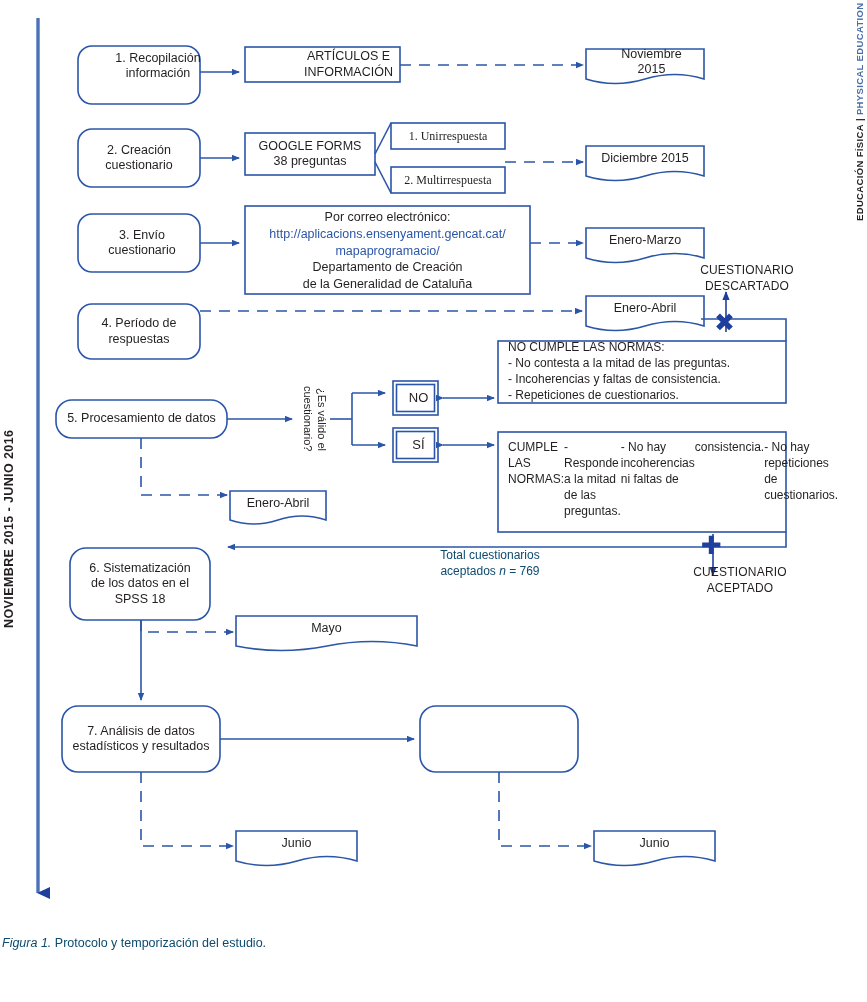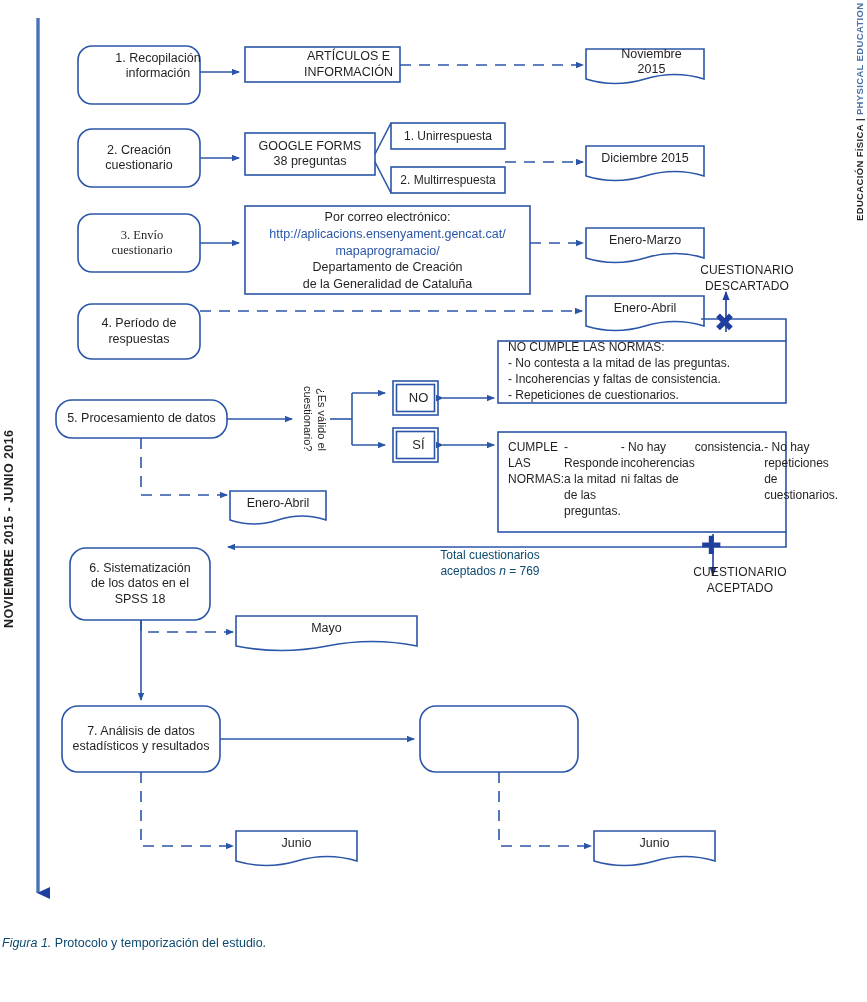--- a/index.html
+++ b/index.html
@@ -9,21 +9,21 @@
 
   .svg-layer{position:absolute;left:0;top:0;width:867px;height:1002px;}
 
   
   .node{position:absolute;display:flex;align-items:center;justify-content:center;
         text-align:center;line-height:1.24;box-sizing:border-box;}
   .t-dark{color:#231f20;}
   .t-blue{color:#2b56a8;}
 
   .fs13{font-size:13px;padding-left:6px;}
-  .fs12{font-size:12px;}
+  .fs12{font-size:12px;font-family:Liberation Serif, serif;}
 
   .left-node{font-size:12.5px;}
   .rect-node{font-size:12.5px;}
   .doc-node{font-size:12.5px;}
   .rule-node{font-size:12px;text-align:left;justify-content:flex-start;line-height:1.33;}
 
   .vert-label{position:absolute;white-space:nowrap;font-weight:bold;letter-spacing:.4px;}
   .vert-left{writing-mode:vertical-rl;transform:rotate(180deg);font-size:12.5px;color:#231f20;}
   .vert-right-wrap{position:absolute;writing-mode:vertical-rl;transform:rotate(180deg);
                    font-size:9.5px;font-weight:bold;letter-spacing:.35px;white-space:nowrap;}
@@ -159,21 +159,21 @@
   <div class="node doc-node t-dark" style="left:586px;top:49px;width:97px;height:26px;padding-left:34px;">Noviembre 2015</div>
 
   <div class="node left-node t-dark" style="left:78px;top:129px;width:122px;height:58px;white-space:pre-line;">2. Creación
 cuestionario</div>
   <div class="node rect-node t-dark" style="left:245px;top:133px;width:130px;height:42px;white-space:pre-line;">GOOGLE FORMS
 38 preguntas</div>
   <div class="node fs12 t-dark" style="left:391px;top:123px;width:114px;height:26px;">1. Unirrespuesta</div>
   <div class="node fs12 t-dark" style="left:391px;top:167px;width:114px;height:26px;">2. Multirrespuesta</div>
   <div class="node doc-node t-dark" style="left:586px;top:146px;width:118px;height:26px;">Diciembre 2015</div>
 
-  <div class="node left-node t-dark" style="left:78px;top:214px;width:128px;height:58px;white-space:pre-line;font-family:Liberation Serif, serif;">3. Envío
+  <div class="node left-node t-dark" style="left:78px;top:214px;width:128px;height:58px;white-space:pre-line;">3. Envío
 cuestionario</div>
   <div style="position:absolute;left:245px;top:210px;width:285px;height:82px;display:flex;
               flex-direction:column;align-items:center;justify-content:center;
               font-size:12.5px;line-height:1.35;text-align:center;">
     <span class="t-dark">Por correo electrónico:</span>
     <span class="t-blue">http://aplicacions.ensenyament.gencat.cat/</span>
     <span class="t-blue">mapaprogramacio/</span>
     <span class="t-dark">Departamento de Creación</span>
     <span class="t-dark">de la Generalidad de Cataluña</span>
   </div>

